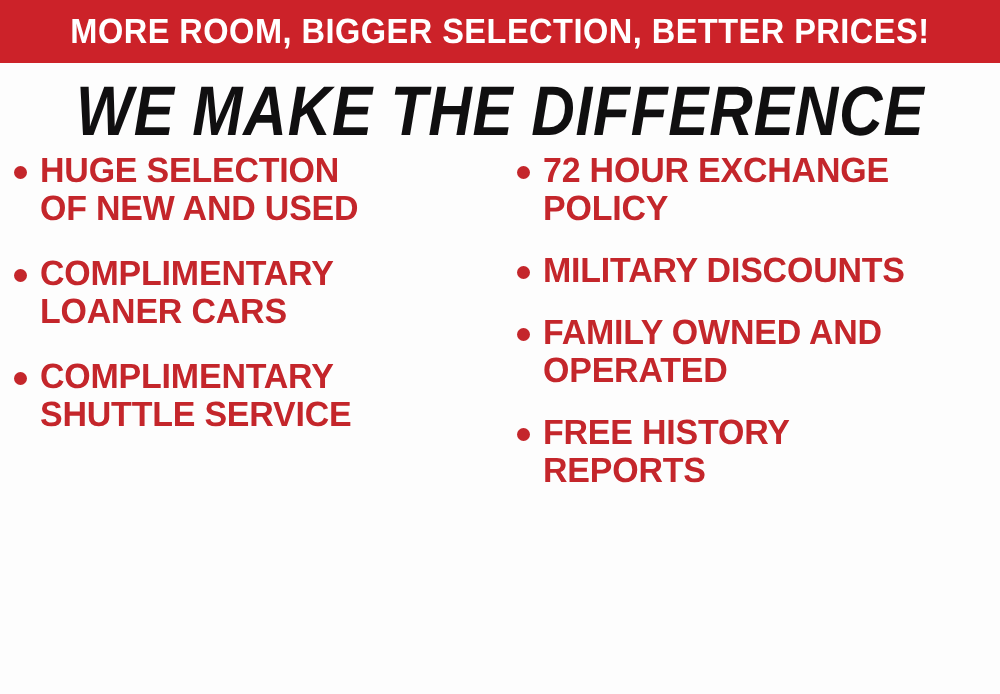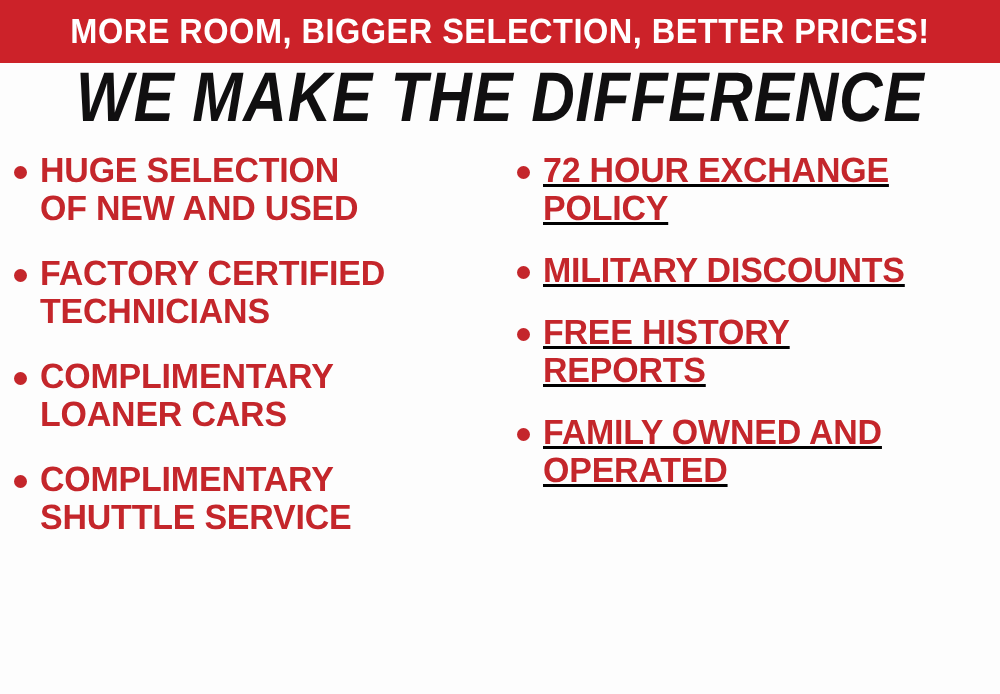--- a/index.html
+++ b/index.html
@@ -49,21 +49,21 @@
   }
 
   
   .headline-wrap {
     position: absolute;
     left: 0;
     top: 60px;
     width: 1000px;
     height: 88px;
     display: flex;
-    align-items: flex-start;
+    align-items: flex-end;
     justify-content: center;
     overflow: hidden;
   }
   .headline {
     color: #100f10;
     font-family: "Liberation Sans", sans-serif;
     font-weight: bold;
     font-style: italic;
     font-size: 70px;
     line-height: 74px;
@@ -100,21 +100,20 @@
   }
 
   .bullet-item {
     display: flex;
     flex-direction: row;
     align-items: flex-start;
     margin-bottom: 27px;
   }
   .column-right .bullet-item {
     margin-bottom: 24px;
-    text-decoration: underline;
   }
 
   .bullet-dot {
     flex: 0 0 auto;
     width: 13px;
     height: 13px;
     border-radius: 50%;
     background: #c4262b;
     margin-top: 14px;
     margin-right: 13px;
@@ -156,25 +155,20 @@
 
     <div class="column column-left">
 
       <div class="bullet-item">
         <span class="bullet-dot"></span>
         <span class="bullet-text">HUGE SELECTION
 OF NEW AND USED</span>
       </div>
 
 
-      <div class="bullet-item">
-        <span class="bullet-dot"></span>
-        <span class="bullet-text">FACTORY CERTIFIED
-TECHNICIANS</span>
-      </div>
 
       <div class="bullet-item">
         <span class="bullet-dot"></span>
         <span class="bullet-text">COMPLIMENTARY
 LOANER CARS</span>
       </div>
 
       <div class="bullet-item">
         <span class="bullet-dot"></span>
         <span class="bullet-text">COMPLIMENTARY
@@ -193,27 +187,27 @@
 
 
 
       <div class="bullet-item">
         <span class="bullet-dot"></span>
         <span class="bullet-text">MILITARY DISCOUNTS</span>
       </div>
 
       <div class="bullet-item">
         <span class="bullet-dot"></span>
+        <span class="bullet-text">FAMILY OWNED AND
+OPERATED</span>
+      </div>
+
+      <div class="bullet-item">
+        <span class="bullet-dot"></span>
         <span class="bullet-text">FREE HISTORY
 REPORTS</span>
       </div>
 
-      <div class="bullet-item">
-        <span class="bullet-dot"></span>
-        <span class="bullet-text">FAMILY OWNED AND
-OPERATED</span>
-      </div>
-
     </div>
 
   </div>
 
 </div>
 
 </body></html>

